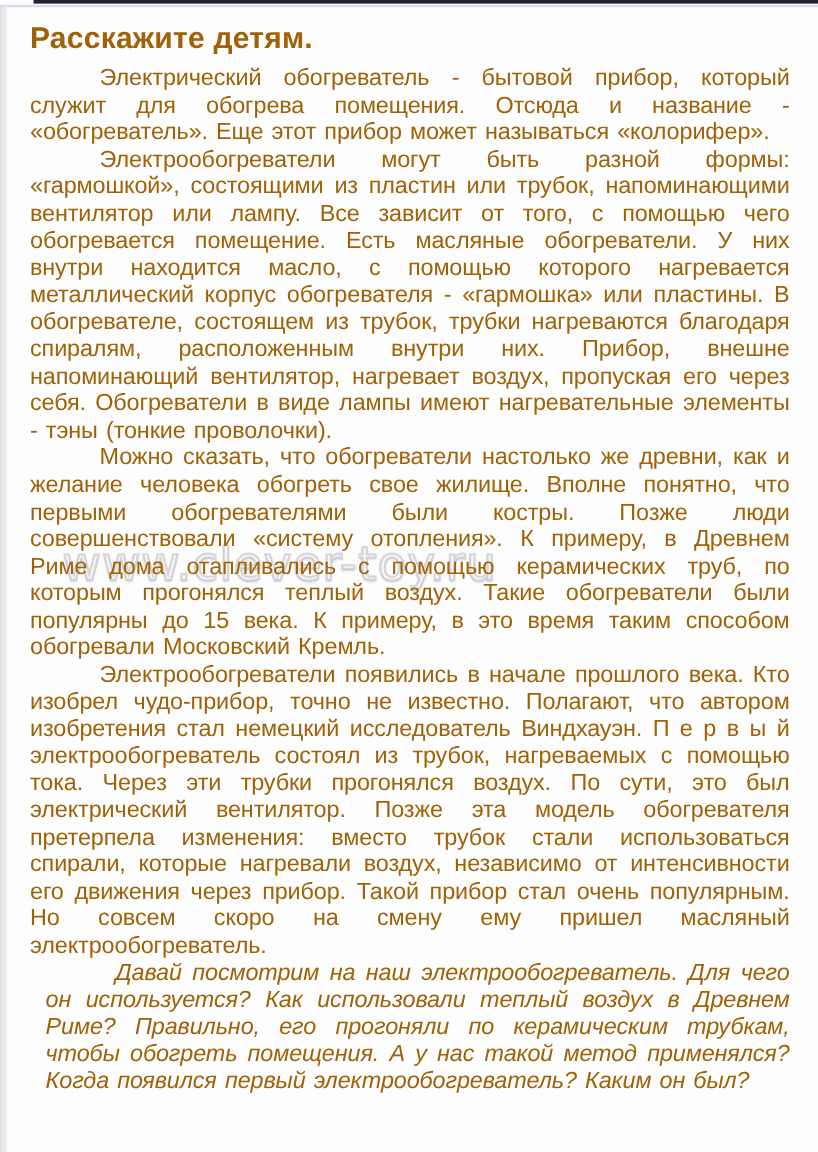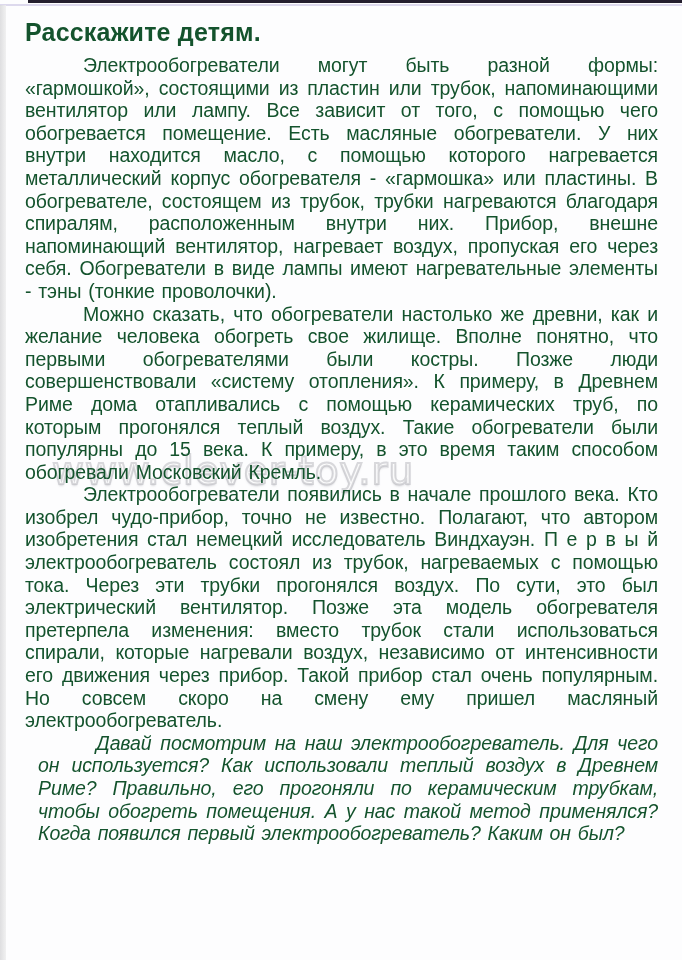--- a/index.html
+++ b/index.html
@@ -58,21 +58,21 @@
     text-shadow: 0 2px 2px rgba(120,120,130,0.25);
     white-space: nowrap;
     pointer-events: none;
     user-select: none;
   }
   
   .content {
     position: relative;
     z-index: 2;
     padding: 18px 24px 0 25px;
-    color: #14532d;
+    color: #a16207;
   }
   .title {
     margin: 0 0 8px 0;
     font-size: 25px;
     font-weight: bold;
     letter-spacing: 0.2px;
     line-height: 28px;
   }
   .content p {
     margin: 0;
@@ -95,20 +95,21 @@
 
 <div class="scan-top-dark"></div>
 <div class="scan-top-line"></div>
 <div class="scan-left-edge"></div>
 
 <div class="watermark">www.clever-toy.ru</div>
 
 <div class="content">
   <h1 class="title">Расскажите детям.</h1>
 
+  <p>Электрический обогреватель - бытовой прибор, который служит для обогрева помещения. Отсюда и название - «обогреватель». Еще этот прибор может называться «колорифер».</p>
 
   <p>Электрообогреватели могут быть разной формы: «гармошкой», состоящими из пластин или трубок, напоминающими вентилятор или лампу. Все зависит от того, с помощью чего обогревается помещение. Есть масляные обогреватели. У них внутри находится масло, с помощью которого нагревается металлический корпус обогревателя - «гармошка» или пластины. В обогревателе, состоящем из трубок, трубки нагреваются благодаря спиралям, расположенным внутри них. Прибор, внешне напоминающий вентилятор, нагревает воздух, пропуская его через себя. Обогреватели в виде лампы имеют нагревательные элементы - тэны (тонкие проволочки).</p>
 
   <p>Можно сказать, что обогреватели настолько же древни, как и желание человека обогреть свое жилище. Вполне понятно, что первыми обогревателями были костры. Позже люди совершенствовали «систему отопления». К примеру, в Древнем Риме дома отапливались с помощью керамических труб, по которым прогонялся теплый воздух. Такие обогреватели были популярны до 15 века. К примеру, в это время таким способом обогревали Московский Кремль.</p>
 
   <p>Электрообогреватели появились в начале прошлого века. Кто изобрел чудо-прибор, точно не известно. Полагают, что автором изобретения стал немецкий исследователь Виндхауэн. П е р в ы й электрообогреватель состоял из трубок, нагреваемых с помощью тока. Через эти трубки прогонялся воздух. По сути, это был электрический вентилятор. Позже эта модель обогревателя претерпела изменения: вместо трубок стали использоваться спирали, которые нагревали воздух, независимо от интенсивности его движения через прибор. Такой прибор стал очень популярным. Но совсем скоро на смену ему пришел масляный электрообогреватель.</p>
 
   <p class="italic">Давай посмотрим на наш электрообогреватель. Для чего он используется? Как использовали теплый воздух в Древнем Риме? Правильно, его прогоняли по керамическим трубкам, чтобы обогреть помещения. А у нас такой метод применялся? Когда появился первый электрообогреватель? Каким он был?</p>
 </div>
 

